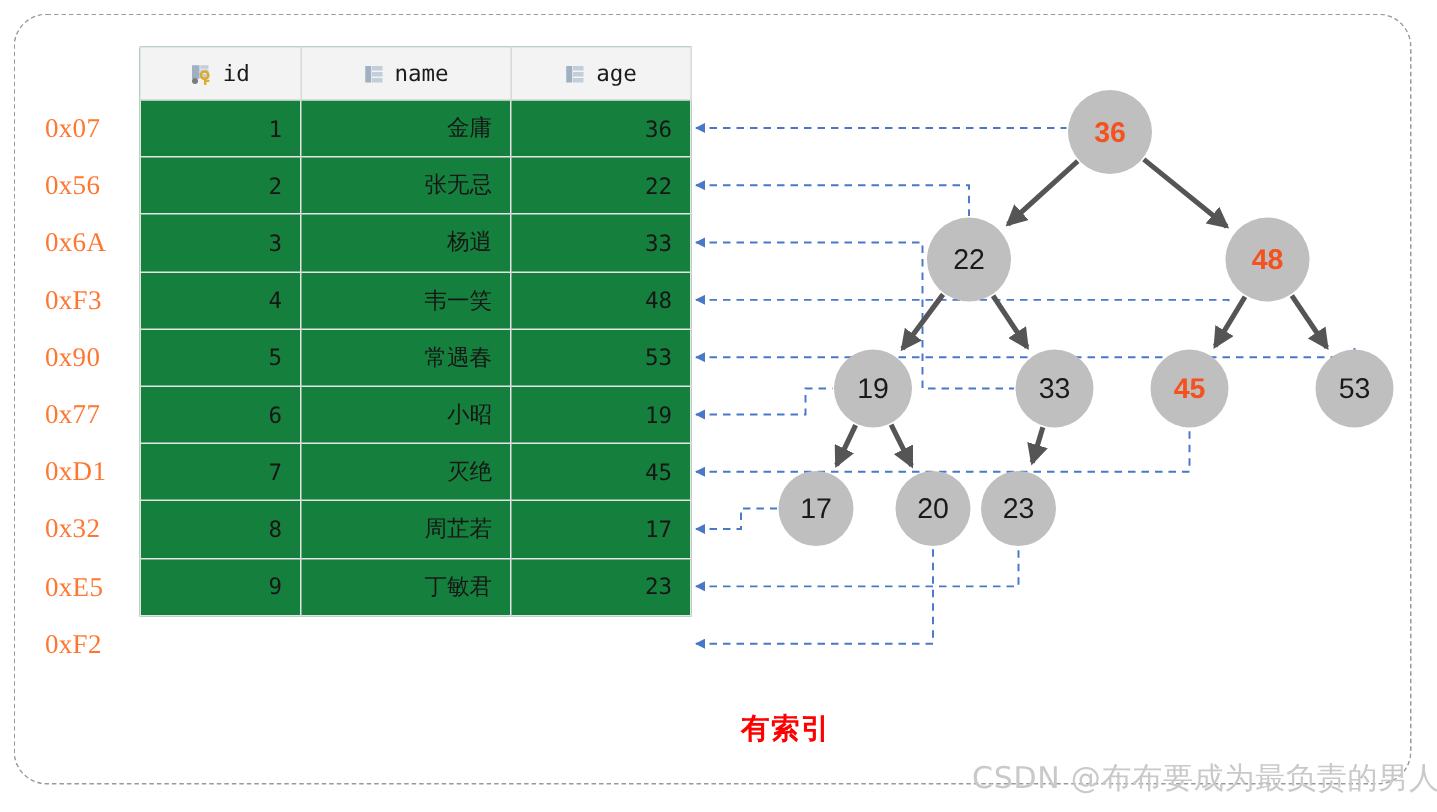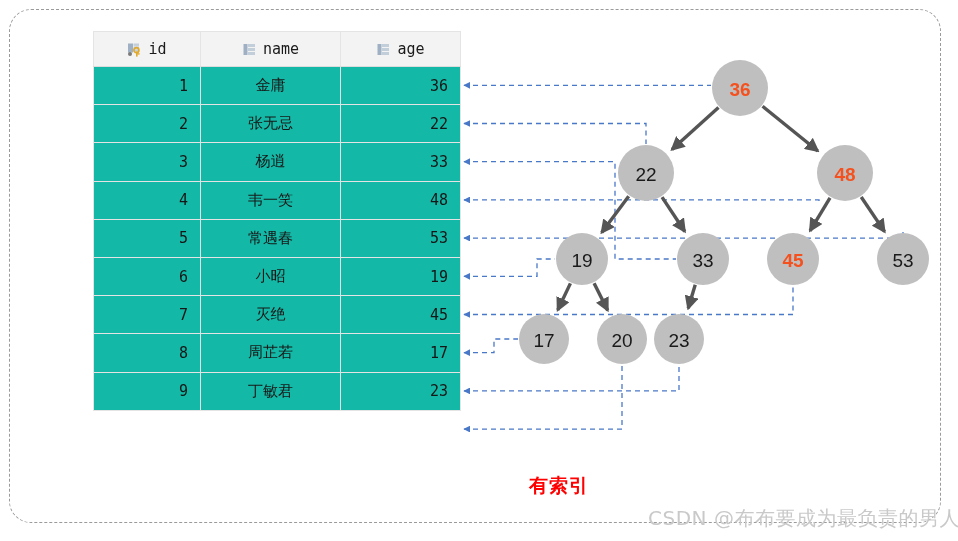--- a/index.html
+++ b/index.html
@@ -50,21 +50,21 @@
   }
 
   
   #data-table {
     position: absolute;
     left: 93px;
     top: 31px;
     width: 367px;
     border-collapse: collapse;
     table-layout: fixed;
-    background: #14b8a6;
+    background: #15803d;
   }
   #data-table th, #data-table td {
     border: 1px solid #e4e4e4;
     box-sizing: border-box;
   }
   #data-table thead th {
     height: 35px;
     background: #f3f3f3;
     border-bottom: 1px solid #dcdcdc;
     font-family: "DejaVu Sans Mono", "Liberation Mono", monospace;
@@ -83,21 +83,21 @@
     height: 38.2px;
     font-family: "DejaVu Sans Mono", "Liberation Mono", monospace;
     font-size: 15px;
     color: #161616;
     padding: 0 12px;
   }
   .col-id   { width: 107px; }
   .col-name { width: 140px; }
   .col-age  { width: 120px; text-align: right; }
   td.cell-id  { text-align: right; }
-  td.cell-name{ text-align: center; font-family: "DejaVu Sans", sans-serif; font-size: 15.5px;}
+  td.cell-name{ text-align: right; font-family: "DejaVu Sans", sans-serif; font-size: 15.5px;}
   td.cell-age { text-align: right; padding-right: 38px; }
 
   
   .icon-col {
     display: inline-block;
     width: 15px;
     height: 15px;
     position: relative;
     flex: 0 0 auto;
   }
@@ -140,40 +140,51 @@
   #caption {
     position: absolute;
     left: 494px;
     top: 473px;
     color: #ff0000;
     font-family: "DejaVu Sans", sans-serif;
     font-size: 19px;
     font-weight: bold;
     letter-spacing: 1px;
     white-space: nowrap;
-    margin-left: 35px;
   }
   #watermark {
     position: absolute;
     left: 648px;
     top: 505px;
     color: #c9c9c9;
     font-family: "DejaVu Sans", sans-serif;
     font-size: 20px;
     letter-spacing: 0.5px;
     white-space: nowrap;
   }
 </style>
 </head>
 <body>
 
 <div id="stage">
 
   <div id="outer-frame"></div>
 
+  <div id="addr-col">
+      <div class="addr-cell">0x07</div>
+      <div class="addr-cell">0x56</div>
+      <div class="addr-cell">0x6A</div>
+      <div class="addr-cell">0xF3</div>
+      <div class="addr-cell">0x90</div>
+      <div class="addr-cell">0x77</div>
+      <div class="addr-cell">0xD1</div>
+      <div class="addr-cell">0x32</div>
+      <div class="addr-cell">0xE5</div>
+      <div class="addr-cell">0xF2</div>
+    </div>
 
   <table id="data-table">
     <thead>
       <tr>
         <th class="col-id">
           <span class="th-inner">
             <span class="icon-col">
               <svg width="15" height="15" viewBox="0 0 15 15">
                 <rect x="1" y="1.5" width="5" height="9" fill="#9fb0c4"></rect>
                 <rect x="6.5" y="1.5" width="5.5" height="2.4" fill="#c3cedb"></rect>

